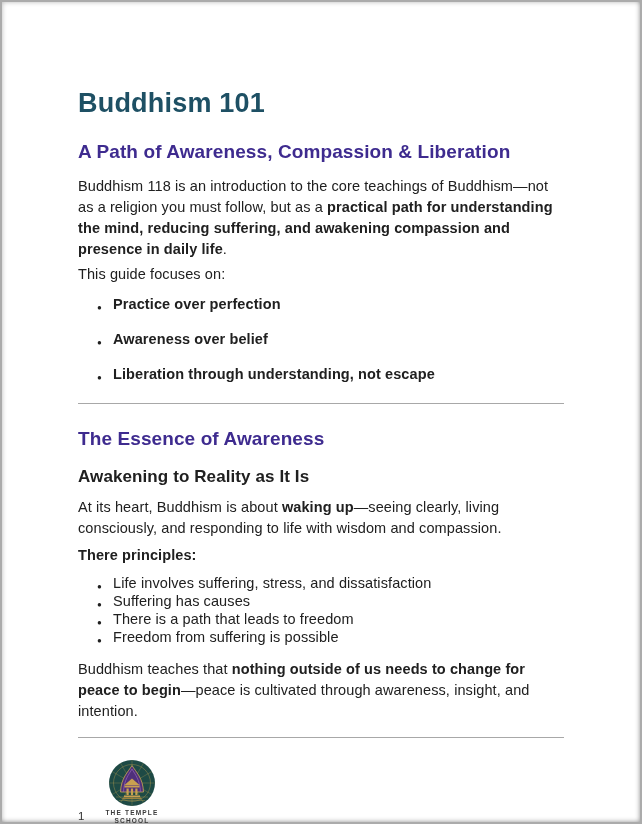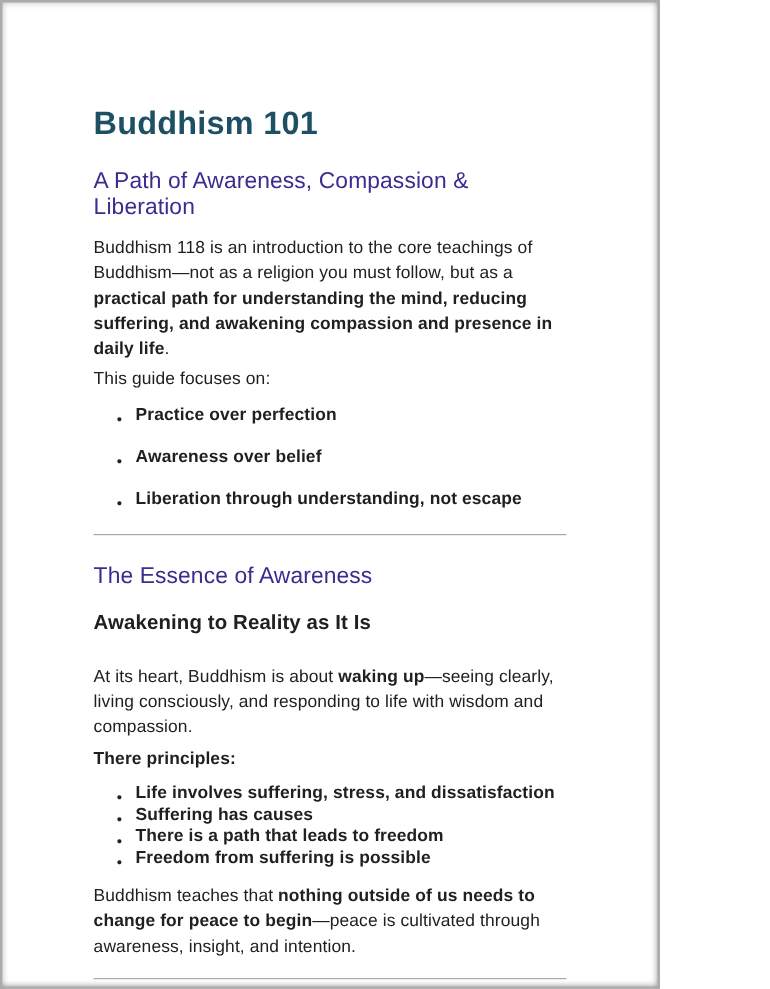--- a/index.html
+++ b/index.html
@@ -5,21 +5,21 @@
   html, body {
     margin: 0;
     padding: 0;
     width: 642px;
     height: 824px;
     background: #ffffff;
     font-family: "Liberation Sans", "DejaVu Sans", sans-serif;
   }
   .sheet {
     position: relative;
-    width: 550px;
+    width: 642px;
     height: 824px;
     background: #ffffff;
     box-sizing: border-box;
     box-shadow:
       inset 0 0 0 2px #ababab,
       inset -4px -4px 5px -2px rgba(0,0,0,0.45),
       inset 4px 4px 5px -2px rgba(0,0,0,0.28);
   }
   .content {
     position: absolute;
@@ -36,21 +36,21 @@
     font-size: 27px;
     line-height: 30px;
     font-weight: 700;
     letter-spacing: 0.2px;
     color: var(--title-teal, #1e5064);
   }
   h2.doc-heading {
     margin: 0 0 14px 0;
     font-size: 19px;
     line-height: 21px;
-    font-weight: 400;
+    font-weight: 700;
     color: var(--heading-purple, #3e2b8f);
   }
   p { margin: 0; }
   p.intro-para { margin-bottom: 7px; }
   p.focus-label { margin-bottom: 15px; line-height: 15px; }
   strong { font-weight: 700; }
 
   ul.bullet-list {
     list-style: none;
     margin: 0;
@@ -70,38 +70,38 @@
   ul.loose-list li {
     line-height: 15px;
     font-weight: 600;
     margin-bottom: 20px;
   }
   ul.loose-list li::before { top: 3px; }
   ul.loose-list li:last-child { margin-bottom: 0; }
   ul.tight-list { margin-top: 11px; }
   ul.tight-list li {
     line-height: 18px;
-    font-weight: 700;
+    font-weight: 400;
   }
   ul.tight-list li::before { top: 4px; }
 
   hr.divider {
     border: 0;
     border-top: 1px solid var(--rule-gray, #a8a8a8);
     margin: 21px 0 0 0;
   }
   h2.section-heading { margin: 24px 0 0 0; }
   h3.sub-heading {
     margin: 20px 0 0 0;
     font-size: 17px;
     line-height: 15px;
     font-weight: 700;
     color: var(--body-text, #202020);
   }
-  p.awake-para { margin-top: 28px; }
+  p.awake-para { margin-top: 13px; }
   p.core-label {
     margin-top: 9px;
     font-weight: 700;
     line-height: 15px;
   }
   p.closing-para { margin-top: 13px; }
   hr.divider-second { margin-top: 15px; }
 
   .footer {
     position: relative;

